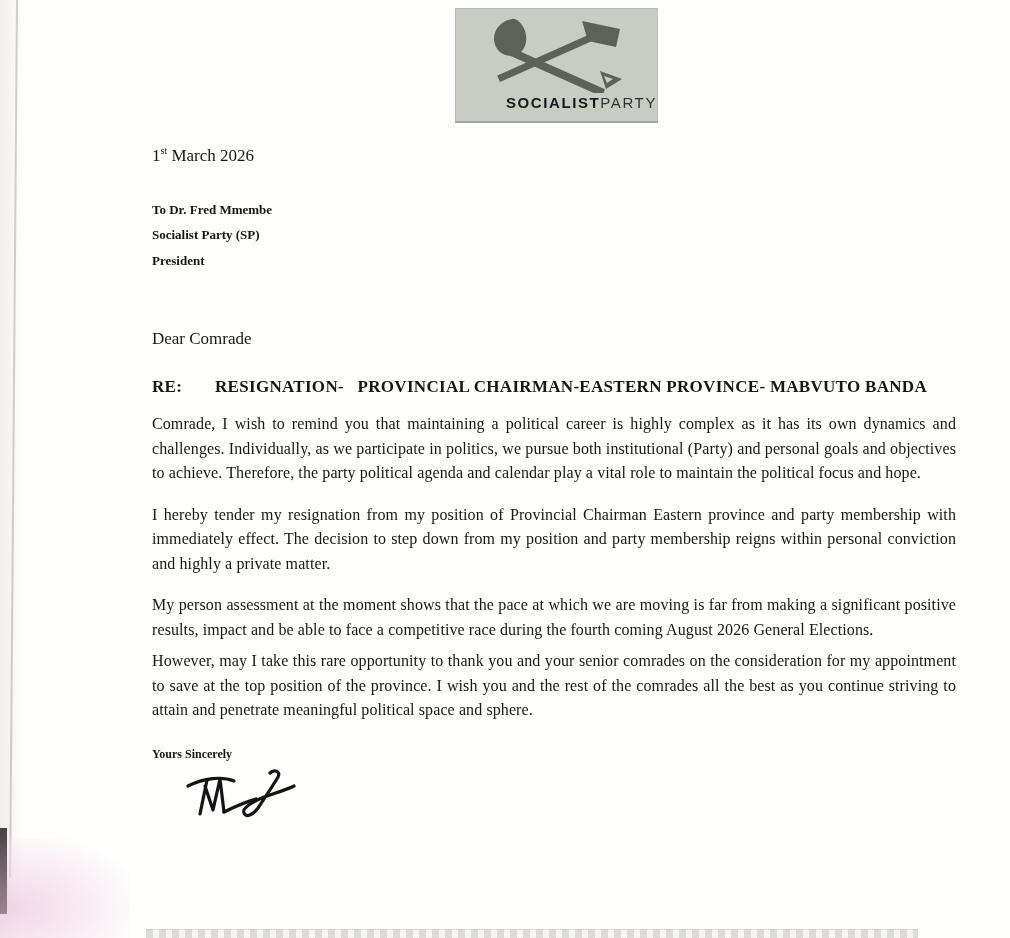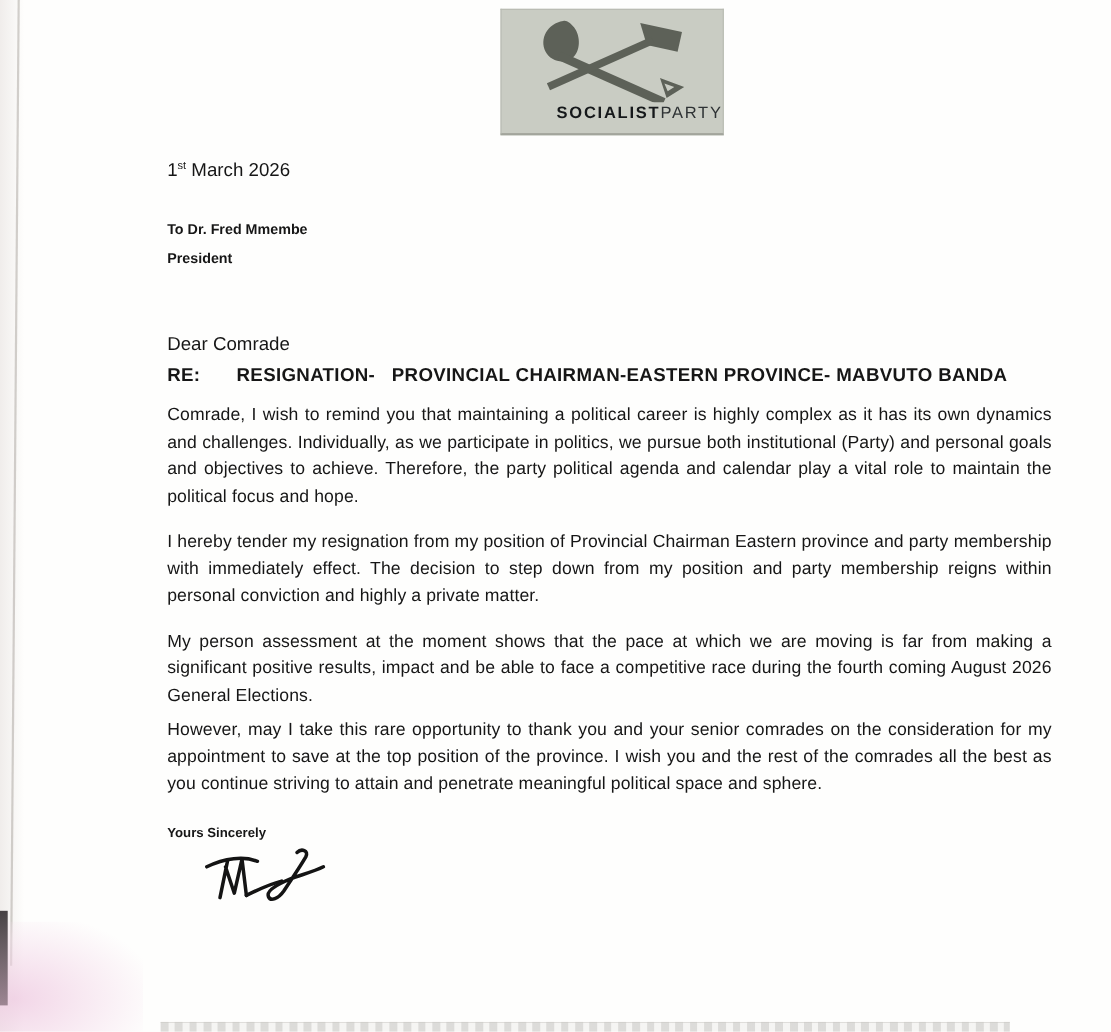--- a/index.html
+++ b/index.html
@@ -52,25 +52,25 @@
     padding-bottom: 10px;
   }
   .logo-tools { position: absolute; top: 6px; left: 26px; }
   .logo-word {
     font-weight: 700; font-size: 15px; letter-spacing: 1.6px;
     color: var(--logo_text); white-space: nowrap;
   }
   .logo-word .lite { font-weight: 400; color: #2e3234; }
 
   
-  .content { position: absolute; left: 152px; top: 145px; width: 804px; }
+  .content { position: absolute; left: 152px; top: 145px; width: 804px; font-family: Liberation Serif, serif; }
   .date { font-size: 17px; margin-bottom: 31px; }
   .date sup { font-size: 10px; vertical-align: super; }
   .recipient { font-weight: 700; font-size: 13px; line-height: 25.5px; margin-bottom: 56px; }
-  .salutation { font-size: 17px; margin-bottom: 8px; }
+  .salutation { font-size: 17px; margin-bottom: 28px; }
   .subject {
     font-weight: 700; font-size: 17px; letter-spacing: 0.3px;
     display: flex; margin-bottom: 15px; white-space: pre-wrap;
   }
   .subject-label { width: 63px; flex: none; }
   .body-para {
     font-size: 16px; line-height: 24.5px; text-align: justify;
     margin-bottom: 17px; letter-spacing: 0.1px;
   }
   .body-para:nth-of-type(3) { margin-bottom: 7px; }
@@ -106,20 +106,21 @@
     </svg>
     <div class="logo-word"><span>SOCIALIST</span><span class="lite">PARTY</span></div>
   </div>
 
   <div class="content">
 
     <div class="date"><span>1</span><sup>st</sup><span> March 2026</span></div>
 
     <div class="recipient">
       <div>To Dr. Fred Mmembe</div>
+      <div>Socialist Party (SP)</div>
       <div>President</div>
     </div>
 
     <div class="salutation">Dear Comrade</div>
 
     <div class="subject">
       <span class="subject-label">RE:</span>
       <span class="subject-text">RESIGNATION-   PROVINCIAL CHAIRMAN-EASTERN PROVINCE- MABVUTO BANDA</span>
     </div>
 

